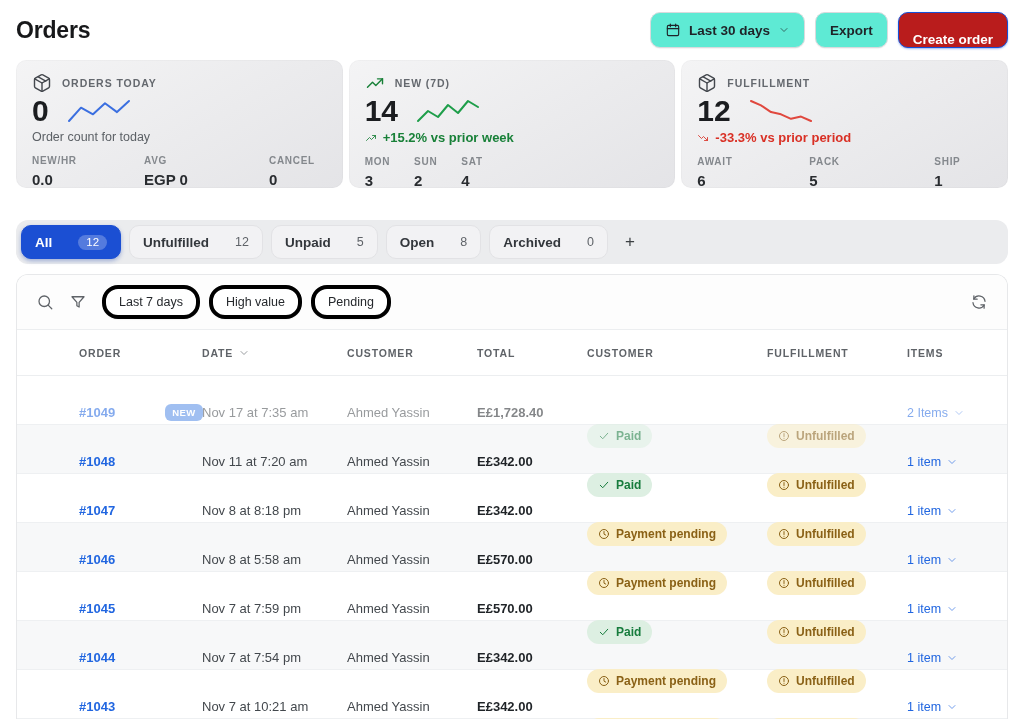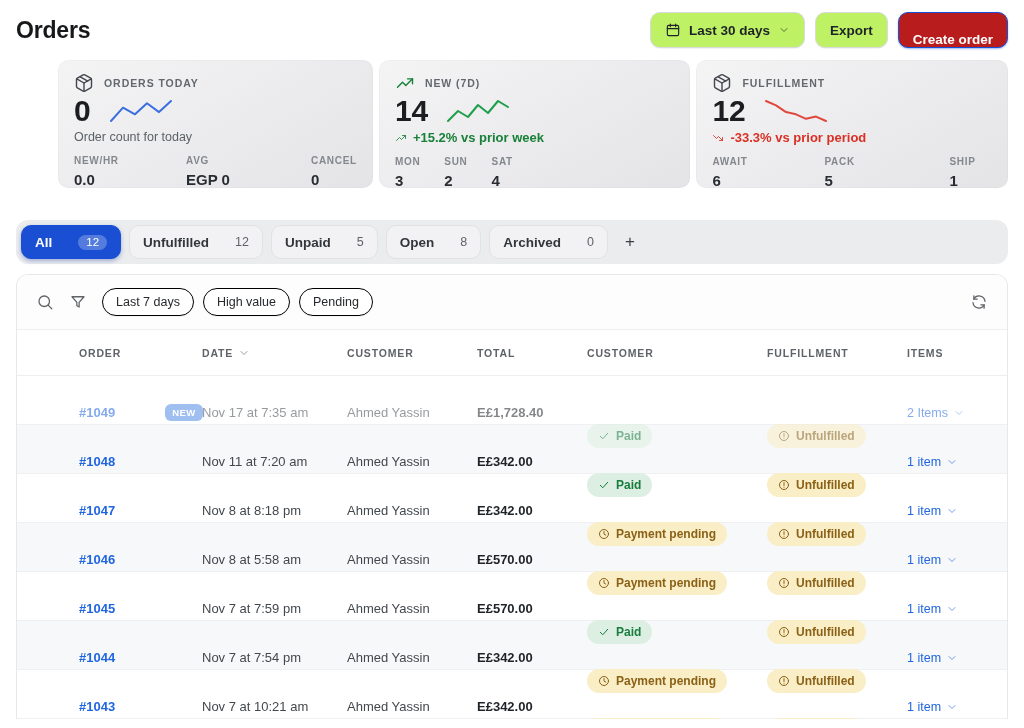--- a/index.html
+++ b/index.html
@@ -5,33 +5,33 @@
   * { box-sizing: border-box; margin: 0; padding: 0; }
   html,body { width:1024px; height:728px; overflow:hidden; background:#fff;
     font-family:"Liberation Sans", sans-serif; color:#1f2328; }
   .page { padding:0 16px; }
 
   
   .topbar { display:flex; justify-content:space-between; align-items:center;
     padding-top:12px; height:48px; }
   .page-title { font-size:23px; font-weight:700; color:#17181a; letter-spacing:-0.2px; }
   .topbar-actions { display:flex; gap:10px; align-items:center; }
-  .btn { height:36px; border-radius:10px; border:1px solid #d9dadd; background:#bef264;
+  .btn { height:36px; border-radius:10px; border:1px solid #d9dadd; background:#5eead4;
     font-size:13.5px; font-weight:600; color:#1f2328; padding:0 14px;
     display:inline-flex; align-items:center; gap:8px; box-shadow:0 1px 1px rgba(0,0,0,.05);
     font-family:inherit; cursor:pointer; }
   .btn-primary { background:#b91c1c; border-color:#1550d8; color:#fff;
     box-shadow:0 1px 2px rgba(21,80,216,.4);align-items:flex-end; }
   .icon { fill:none; stroke:currentColor; stroke-width:1.7; stroke-linecap:round; stroke-linejoin:round; }
   .i16 { width:16px; height:16px; } .i18 { width:18px; height:18px; }
   .i20 { width:20px; height:20px; } .i12 { width:12px; height:12px; }
   .chev-sm { width:12px; height:12px; opacity:.75; }
 
   
-  .stats { display:flex; gap:6px; margin-top:12px;margin-left:42px; }
+  .stats { display:flex; gap:6px; margin-top:12px; }
   .stat-card { flex:1; height:128px; border-radius:10px; padding:13px 16px 12px;
     background:linear-gradient(150deg,#f4f4f5 0%, #ebebed 55%, #e4e4e7 100%);
     box-shadow:inset 0 0 0 1px rgba(0,0,0,.02); }
   .stat-head { display:flex; align-items:center; gap:10px; color:#64686e;
     font-size:10.5px; letter-spacing:.09em; font-weight:700; }
   .stat-head .icon { color:#44484e; }
   .stat-head .icon.green { color:#188038; }
   .stat-value-row { display:flex; align-items:center; gap:14px; margin-top:1px; }
   .stat-value { font-size:30px; font-weight:700; color:#1b1d20; line-height:1.1; }
   .spark { width:72px; height:26px; }
@@ -59,21 +59,21 @@
   .tab.plus { background:none; border:none; font-size:17px; color:#3c4043;
     padding:0 9px; font-weight:400; }
 
   
   .panel { margin-top:10px; border:1px solid #e7e8ea; border-bottom:none;
     border-radius:12px 12px 0 0; overflow:hidden; background:#fff; }
   .filterbar { height:55px; display:flex; align-items:center; gap:15px; padding:0 19px;
     border-bottom:1px solid #eceef0; background:#fdfdfd; }
   .tool-icon { color:#5f6368; display:flex; cursor:pointer; background:none; border:none; padding:0; }
   .chips { display:flex; gap:9px; }
-  .chip { border:1px solid #000000; border-radius:16px; padding:6px 13px; font-size:12.5px;
+  .chip { border:4px solid #000000; border-radius:16px; padding:6px 13px; font-size:12.5px;
     color:#26292d; background:#fff; box-shadow:0 1px 1px rgba(0,0,0,.04);
     font-weight:500; cursor:pointer; font-family:inherit; }
   .spacer { flex:1; }
 
   .thead, .row { display:grid;
     grid-template-columns:123px 145px 130px 110px 180px 140px 1fr;
     align-items:center; padding:0 20px 0 62px; }
   .thead { height:46px; border-bottom:1px solid #eceef0; }
   .th { font-size:10.5px; letter-spacing:.08em; color:#5f6368; font-weight:700;
     display:flex; gap:5px; align-items:center; }

